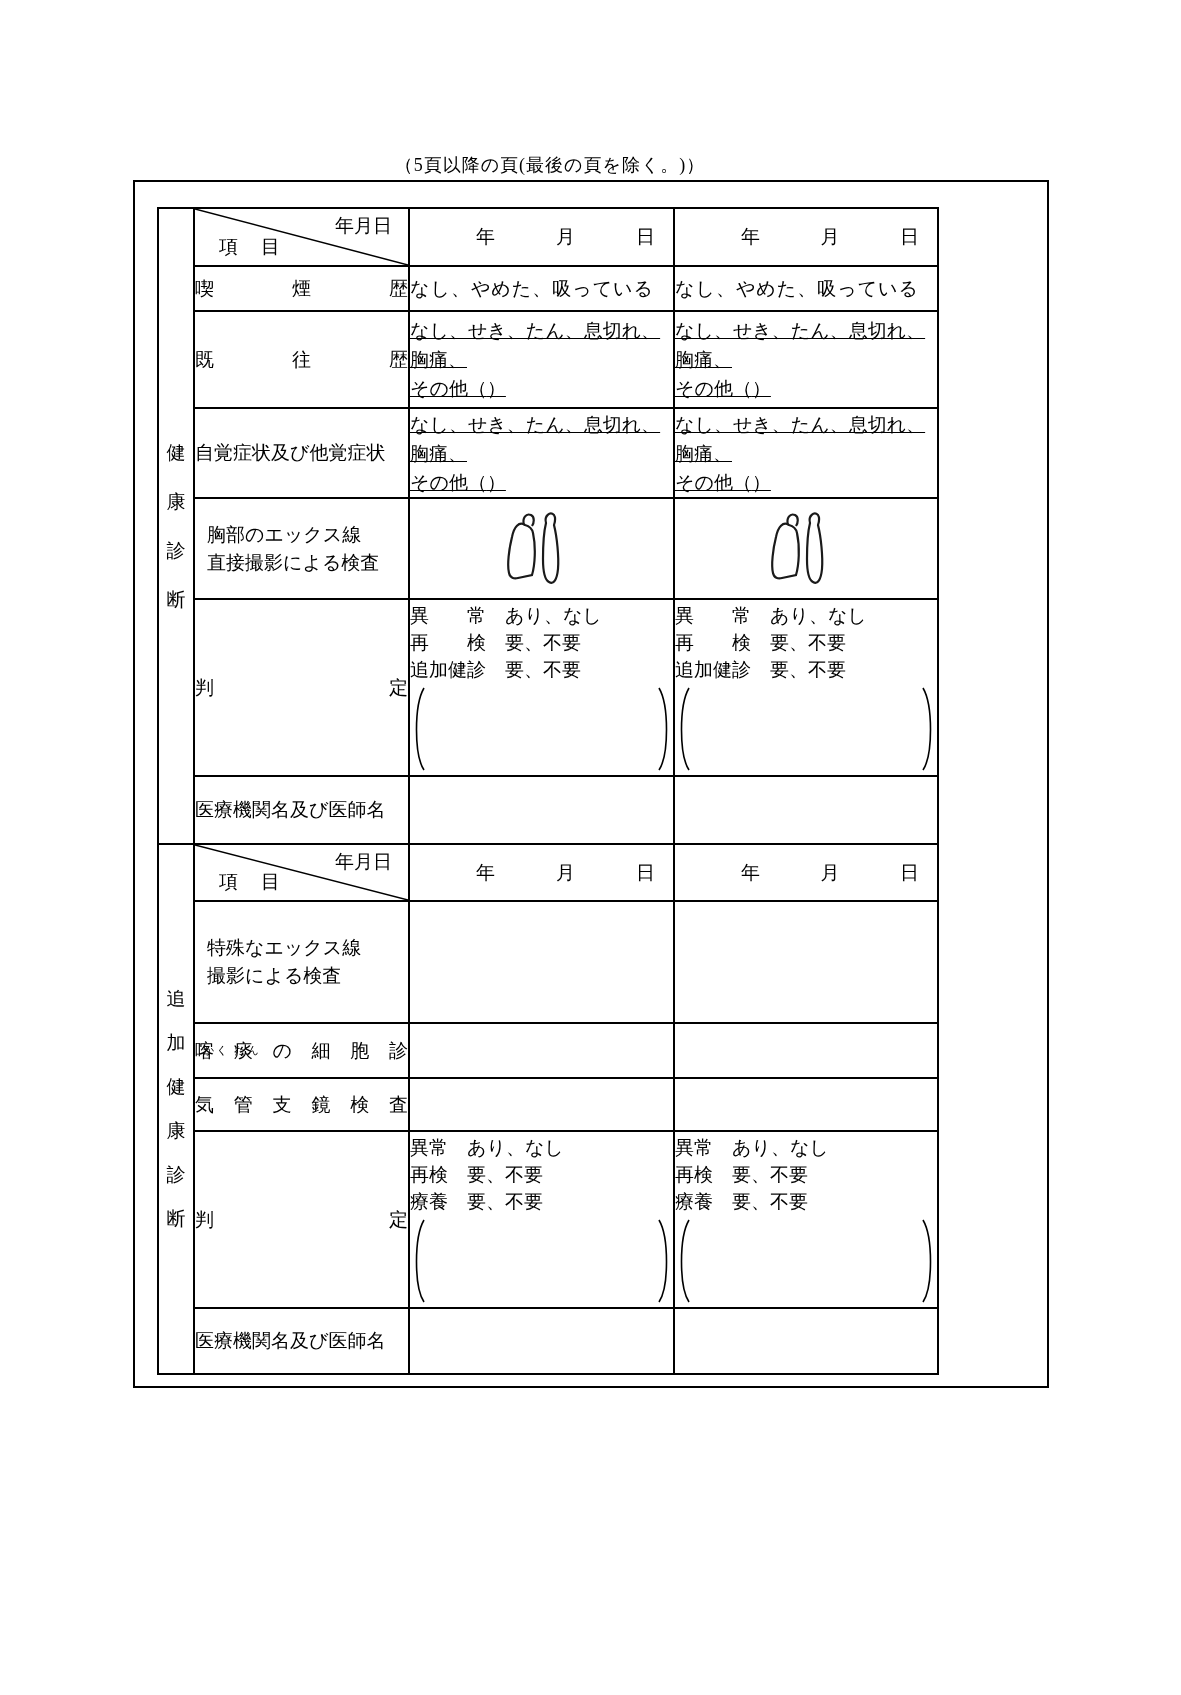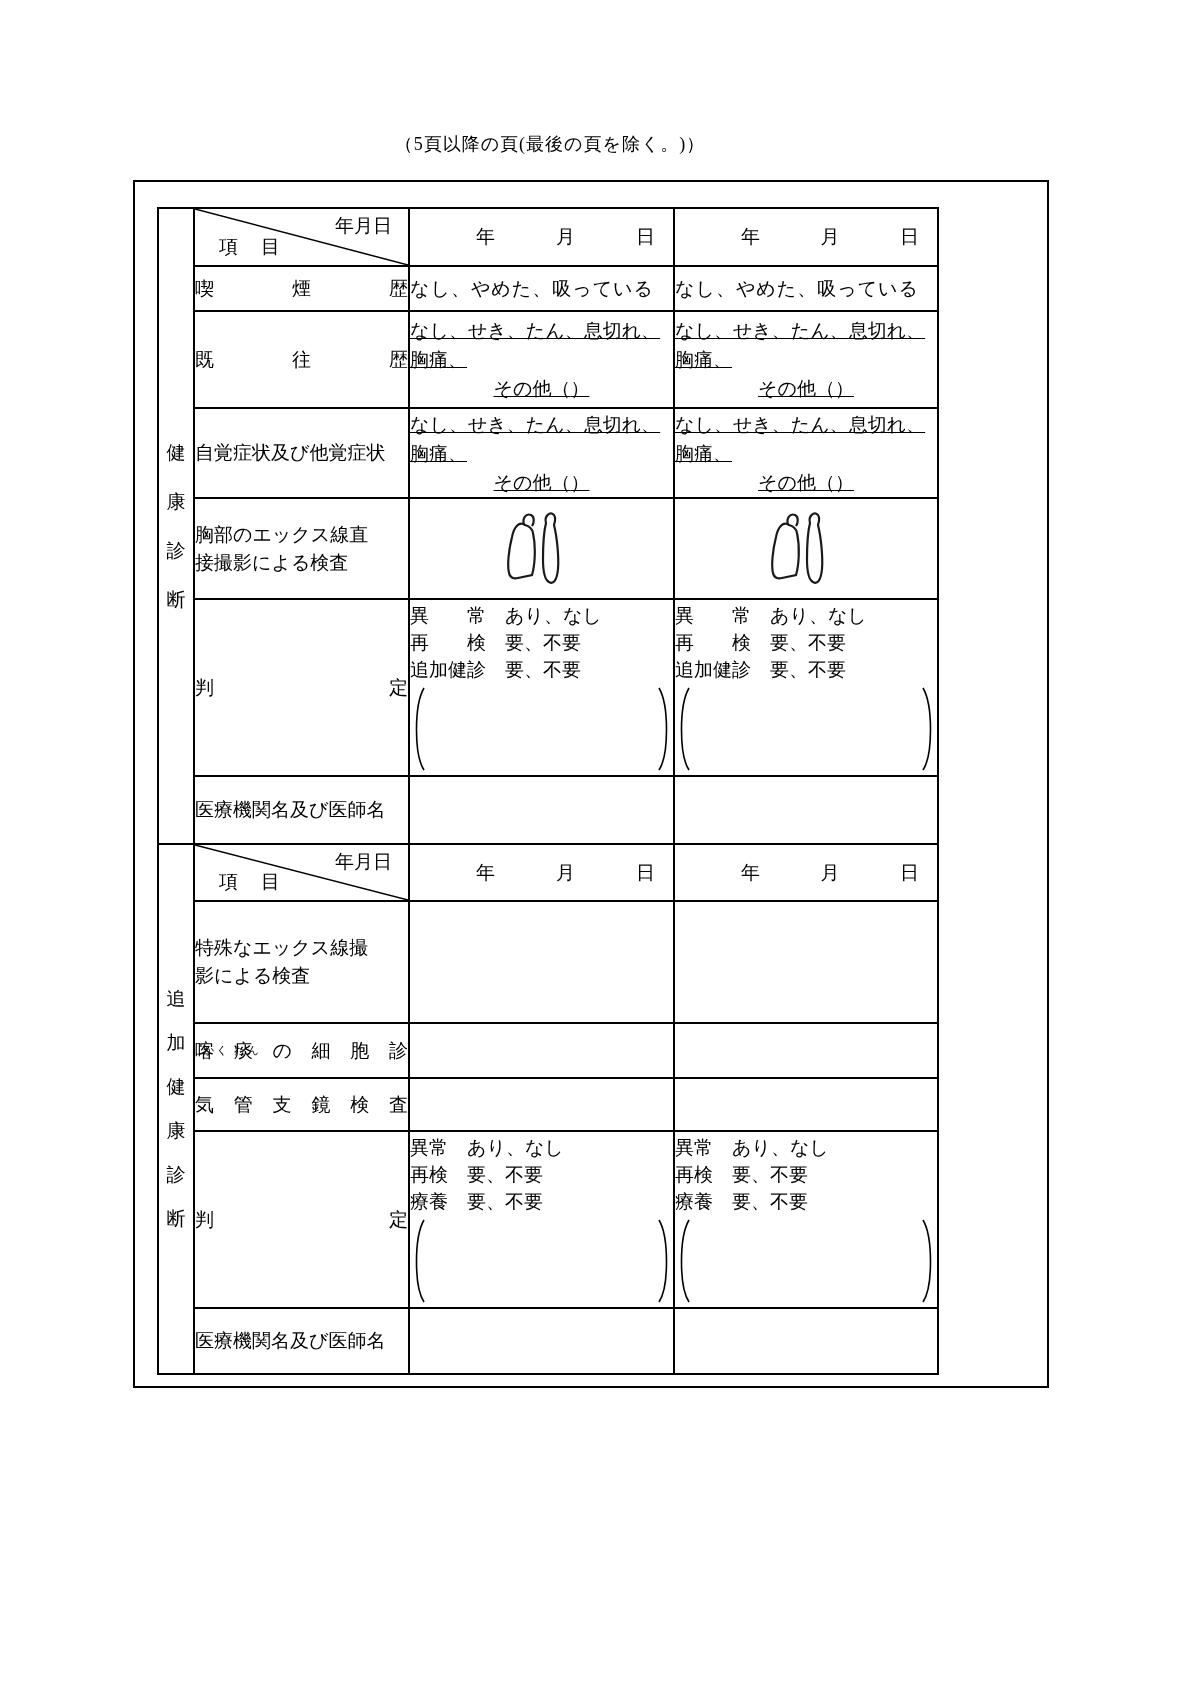--- a/index.html
+++ b/index.html
@@ -3,21 +3,21 @@
 <meta charset="utf-8">
 <style>
   * { margin:0; padding:0; box-sizing:border-box; }
   html,body { background:#ffffff; }
   body {
     width:1181px; height:1695px; position:relative;
     font-family:"Liberation Serif","DejaVu Serif",serif;
     color:#000;
   }
   .title {
-    position:absolute; top:132px; left:0; width:1100px;
+    position:absolute; top:153px; left:0; width:1100px;
     text-align:center; font-size:18px; letter-spacing:1px;
   }
   .frame {
     position:absolute; left:133px; top:180px; width:916px; height:1208px;
     border:2px solid #000; background:#fff;
   }
   table.exam {
     position:absolute; left:22px; top:25px;
     border-collapse:collapse; table-layout:fixed;
   }
@@ -37,26 +37,26 @@
   td.diag { position:relative;text-align:center; }
   td.diag svg.dline { position:absolute; left:0; top:0; width:100%; height:100%; display:block; }
   .diag-date { position:absolute; top:4px; right:16px; }
   .diag-item { position:absolute; bottom:5px; left:8px; letter-spacing:2px;margin-left:16px; }
 
   .ymd-row { display:flex; justify-content:space-between; padding:0 18px 0 66px; }
 
   td.label { padding:0 6px; }
   .split { display:flex; justify-content:space-between; width:100%; }
   .nowrap { white-space:nowrap; }
-  .wrapbox { width:185px; line-height:28px; }
+  .wrapbox { width:185px; line-height:28px;padding-left:12px; }
 
   td.opt { padding-left:8px; white-space:nowrap; letter-spacing:1px; }
 
   td.sym { vertical-align:top; padding:5px 10px 0 8px; line-height:29px;text-decoration:underline; }
-  td.sym .other { display:flex; justify-content:center; }
+  td.sym .other { display:flex; justify-content:flex-start; }
 
   td.judg { vertical-align:top; padding:5px 10px 0 8px; line-height:27px; }
   .parens { display:flex; justify-content:space-between; margin-top:2px; height:88px; }
   .parens svg { display:block; }
 
   td.lungcell { text-align:center; }
   td.lungcell svg { display:inline-block; vertical-align:middle; }
 
   td.sputum { position:relative; vertical-align:bottom; padding:0 6px 7px 6px; }
   .furigana { position:absolute; top:3px; left:8px; font-size:11px; letter-spacing:2px;margin-top:16px; }

